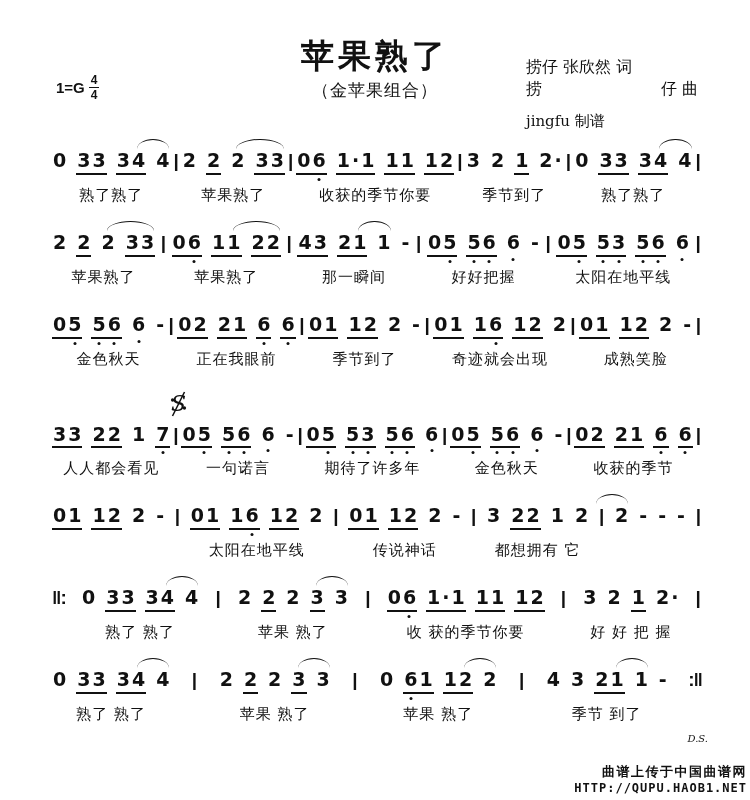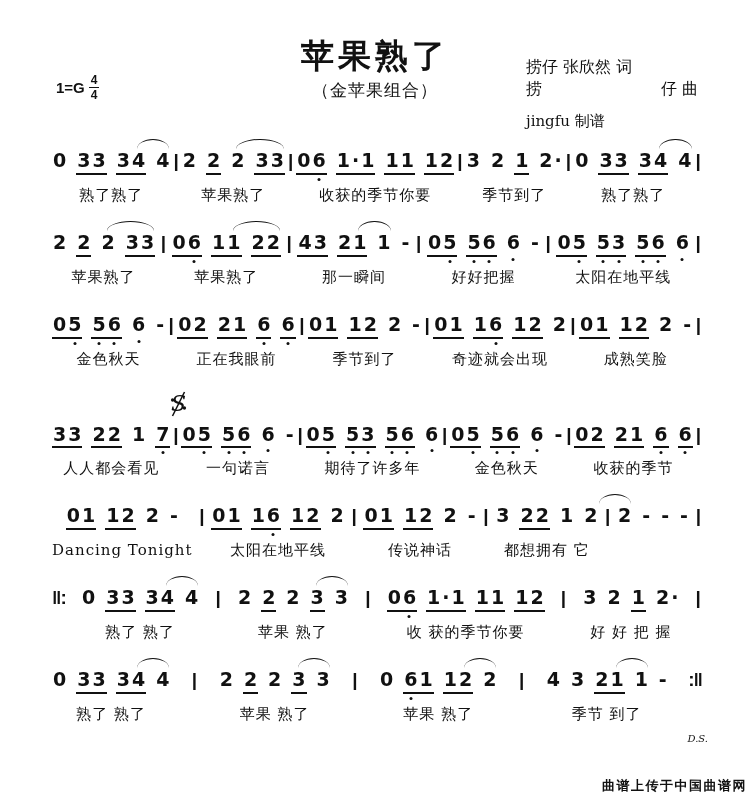--- a/index.html
+++ b/index.html
@@ -516,21 +516,20 @@
                 <span class="ch">1</span>
                 <span class="ch">2</span>
               </span>
               <span class="tok">
                 <span class="ch">2</span>
               </span>
               <span class="tok">
                 <span class="ch">-</span>
               </span>
             </div>
-            <div class="lyric">Dancing Tonight</div>
           </div>
           <span class="barline">|</span>
           <div class="measure">
             <div class="notes-row">
               <span class="tok u">
                 <span class="ch">0</span>
                 <span class="ch">1</span>
               </span>
               <span class="tok u">
                 <span class="ch">1</span>
@@ -779,15 +778,16 @@
             <div class="lyric">季节 到了</div>
           </div>
           <span class="rpt">:‖</span>
         </div>
         <div class="ds">D.S.</div>
       </div>
     </div>
 
   <div class="footer">
     <div class="f1">曲谱上传于中国曲谱网</div>
+    <div class="f2">HTTP://QUPU.HAOB1.NET</div>
   </div>
 
 </div>
 
 </body></html>

